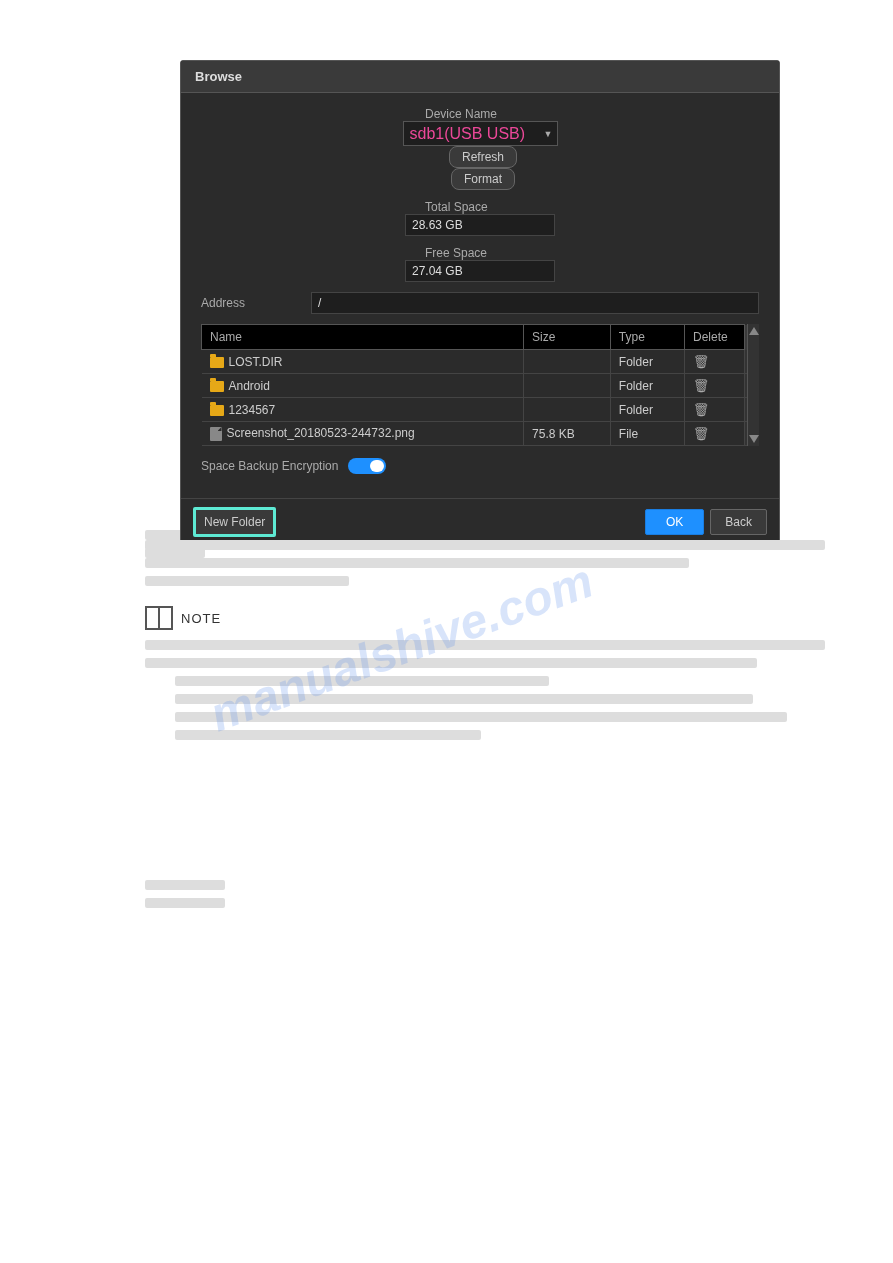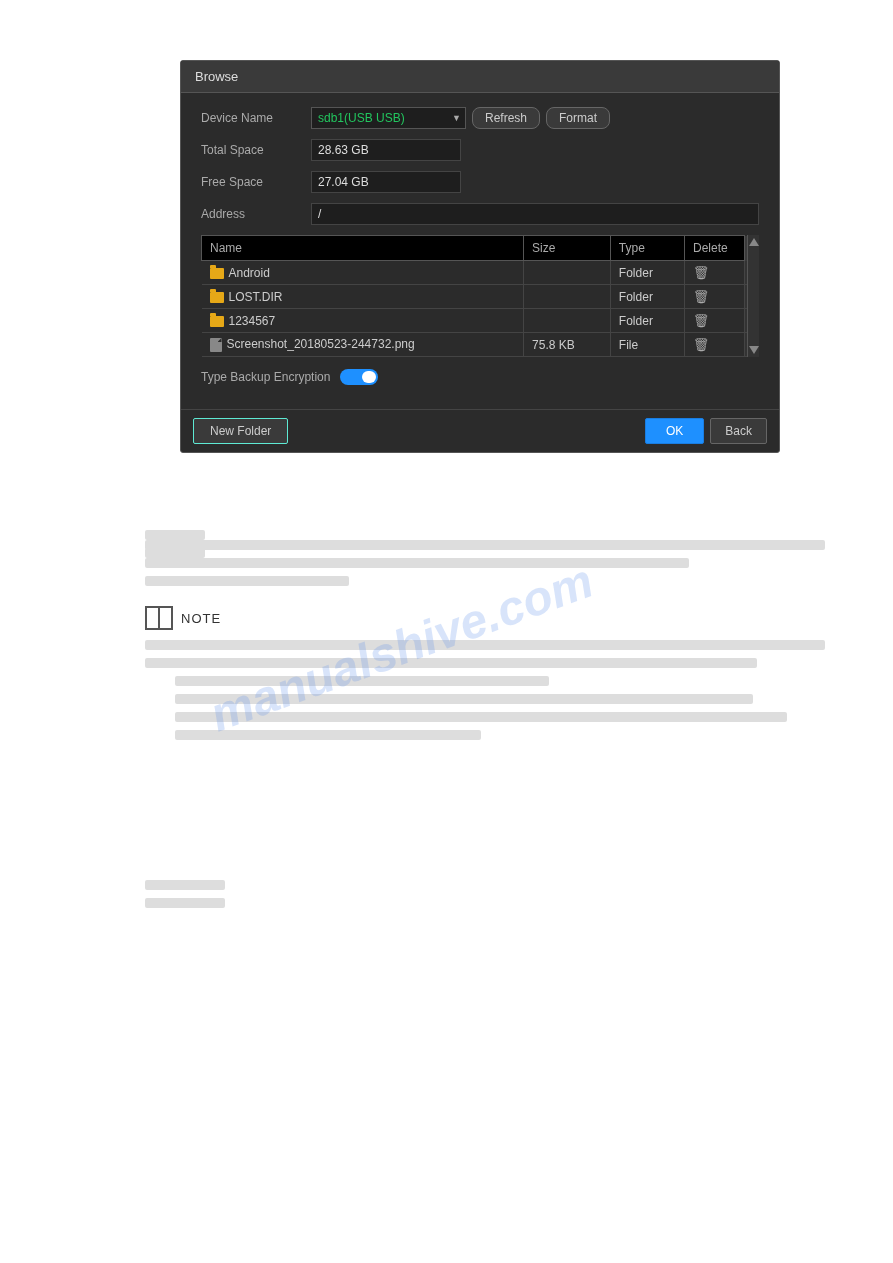--- a/index.html
+++ b/index.html
@@ -23,30 +23,32 @@
       border-radius: 3px;
       color: #ccc;
     }
 
     .dialog-title {
       background: #3a3a3a;
       padding: 8px 14px;
       font-size: 13px;
       color: #ddd;
       border-bottom: 1px solid #555;
+      font-weight: bold;
     }
 
     .dialog-body {
       padding: 14px 20px;
     }
 
     .field-row {
       display: flex;
       align-items: center;
       margin-bottom: 10px;
+      flex-direction: column;
     }
 
     .field-label {
       width: 110px;
       color: #aaa;
       font-size: 12px;
       flex-shrink: 0;
     }
 
     .device-select-wrapper {
@@ -61,23 +63,23 @@
       top: 50%;
       transform: translateY(-50%);
       font-size: 9px;
       color: #aaa;
       pointer-events: none;
     }
 
     .device-select {
       background: #1e1e1e;
       border: 1px solid #555;
-      color: #22c55e;
+      color: #ec4899;
       padding: 3px 20px 3px 6px;
-      font-size: 12px;
+      font-size: 16px;
       width: 155px;
       appearance: none;
       -webkit-appearance: none;
       cursor: pointer;
     }
 
     .btn {
       padding: 3px 12px;
       font-size: 12px;
       border: 1px solid #666;
@@ -229,23 +231,23 @@
     
     .dialog-footer {
       display: flex;
       align-items: center;
       padding: 8px 12px;
       border-top: 1px solid #444;
     }
 
     .btn-new-folder {
       background: #3a3a3a;
-      border: 1px solid #5eead4;
+      border: 3px solid #5eead4;
       color: #ccc;
-      padding: 5px 16px;
+      padding: 5px 8px;
       font-size: 12px;
       cursor: pointer;
       border-radius: 2px;
     }
 
     .footer-spacer {
       flex: 1;
     }
 
     .btn-ok {
@@ -437,28 +439,28 @@
             <th style="width:14px; background:#3a3a3a; border:none; padding:0;">
               <div style="display:flex;align-items:center;justify-content:center;height:100%;">
                 <span style="color:#aaa; font-size:10px;">▲</span>
               </div>
             </th>
           </tr>
         </thead>
         <tbody id="file-tbody">
 
         <tr>
-              <td><span class="folder-icon"></span><span>Android</span></td>
+              <td><span class="folder-icon"></span><span>LOST.DIR</span></td>
               <td></td>
               <td>Folder</td>
               <td><span class="trash-icon">🗑</span></td>
               <td style="width: 14px; padding: 0px; background: rgb(51, 51, 51);"></td>
             </tr>
             <tr>
-              <td><span class="folder-icon"></span><span>LOST.DIR</span></td>
+              <td><span class="folder-icon"></span><span>Android</span></td>
               <td></td>
               <td>Folder</td>
               <td><span class="trash-icon">🗑</span></td>
               <td style="width: 14px; padding: 0px; background: rgb(51, 51, 51);"></td>
             </tr>
             <tr>
               <td><span class="folder-icon"></span><span>1234567</span></td>
               <td></td>
               <td>Folder</td>
               <td><span class="trash-icon">🗑</span></td>
@@ -473,21 +475,21 @@
             </tr>
           </tbody>
       </table>
       <div class="scrollbar-track">
         <div class="scrollbar-up"></div>
         <div class="scrollbar-down"></div>
       </div>
     </div>
 
     <div class="encryption-row">
-      <span class="encryption-label">Type Backup Encryption</span>
+      <span class="encryption-label">Space Backup Encryption</span>
       <div class="toggle-switch">
         <div class="toggle-knob"></div>
       </div>
     </div>
 
   </div>
 
   <div class="dialog-footer">
     <button class="btn-new-folder">New Folder</button>
     <div class="footer-spacer"></div>

